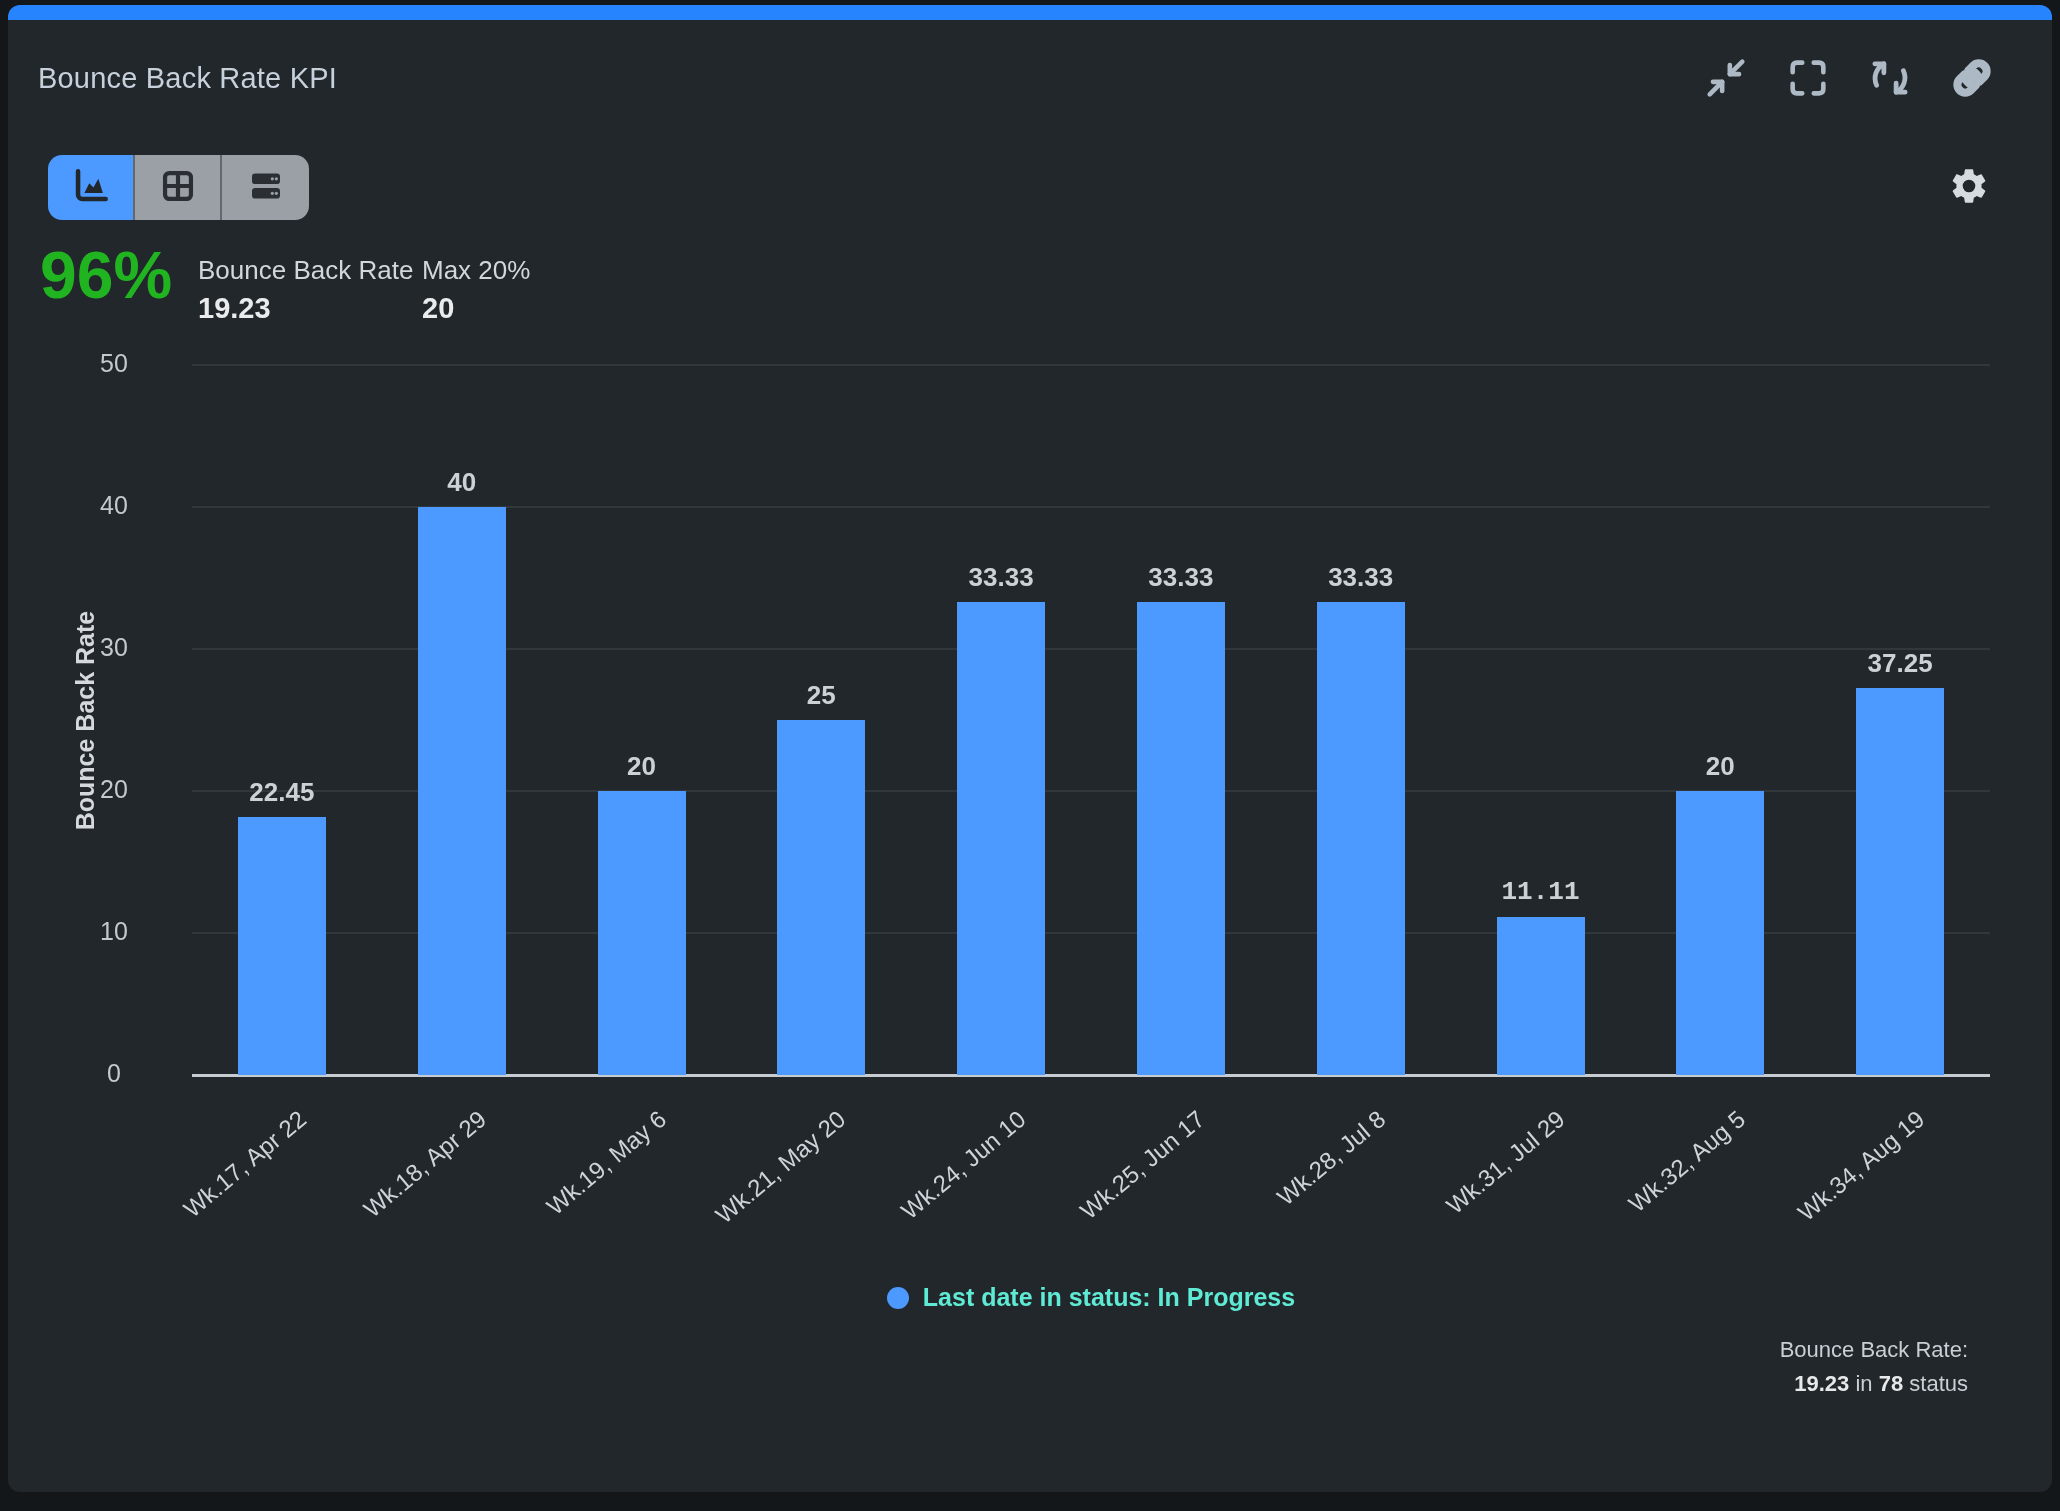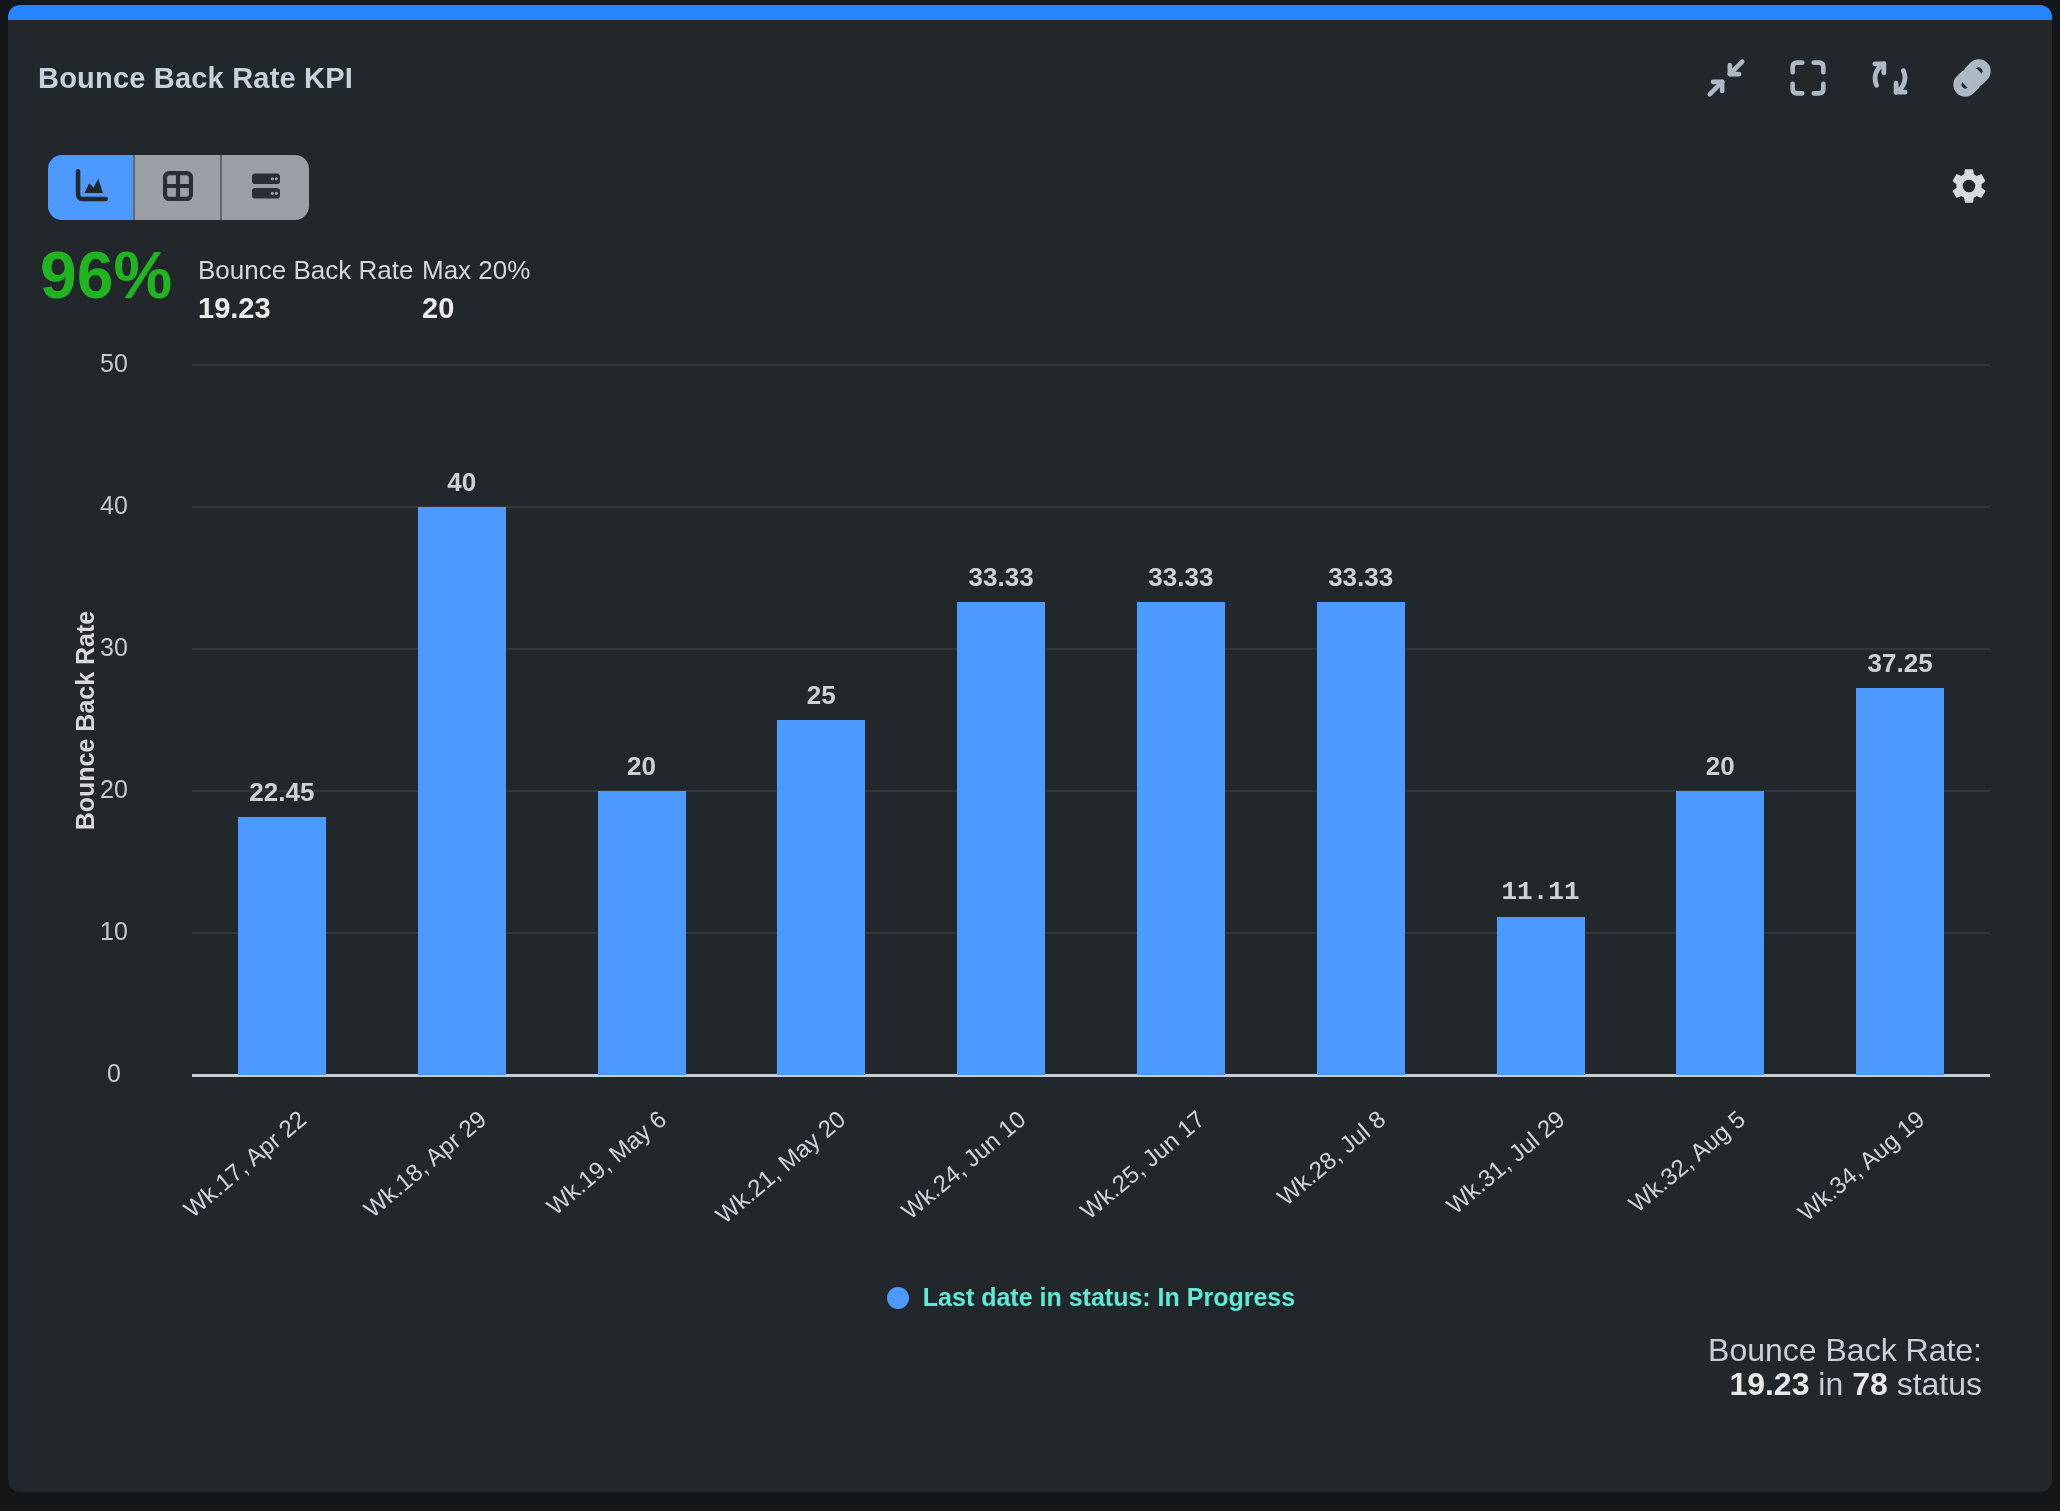--- a/index.html
+++ b/index.html
@@ -13,21 +13,21 @@
   .card{
     position:absolute;left:8px;top:5px;width:2044px;height:1487px;
     background:#22272b;border-radius:12px;
   }
   .accent-strip{
     position:absolute;left:0;top:0;right:0;height:15px;
     background:#2684ff;border-radius:12px 12px 0 0;
   }
   .title{
     position:absolute;left:30px;top:57px;
-    font-size:29px;font-weight:700;color:#c7d1db;letter-spacing:.2px;
+    font-size:29px;font-weight:400;color:#c7d1db;letter-spacing:.2px;
   }
   .header-actions{
     position:absolute;top:50px;right:56px;display:flex;gap:34px;align-items:center;
   }
   .hicon{width:48px;height:48px;display:flex;align-items:center;justify-content:center;cursor:pointer;background:none;border:none;padding:0;}
   .hicon svg{width:46px;height:46px;stroke:#aeb9c6;fill:none;stroke-width:2.4;stroke-linecap:round;stroke-linejoin:round;}
   
   .view-toggle{
     position:absolute;left:40px;top:150px;height:65px;display:flex;
     border-radius:14px;overflow:hidden;
@@ -66,22 +66,22 @@
     transform:rotate(-40deg);transform-origin:100% 0;
   }
   .legend{
     position:absolute;left:0;top:918px;width:100%;
     display:flex;align-items:center;justify-content:center;gap:14px;
   }
   .legend .dot{width:22px;height:22px;border-radius:50%;background:#4c9aff;flex:0 0 auto;}
   .legend .legend-label{font-size:25px;font-weight:bold;color:#5eead4;}
   
   .footer{
-    position:absolute;right:70px;top:1328px;text-align:right;
-    font-size:32px;color:#c9cfd5;line-height:34px;white-space:pre;
+    position:absolute;right:84px;top:1328px;text-align:right;
+    font-size:22px;color:#c9cfd5;line-height:34px;white-space:pre;
   }
   .footer b{color:#e6e8ea;}
 </style>
 </head>
 <body>
 
 <div class="card">
   <div class="accent-strip"></div>
 
   <div class="title">Bounce Back Rate KPI</div>

